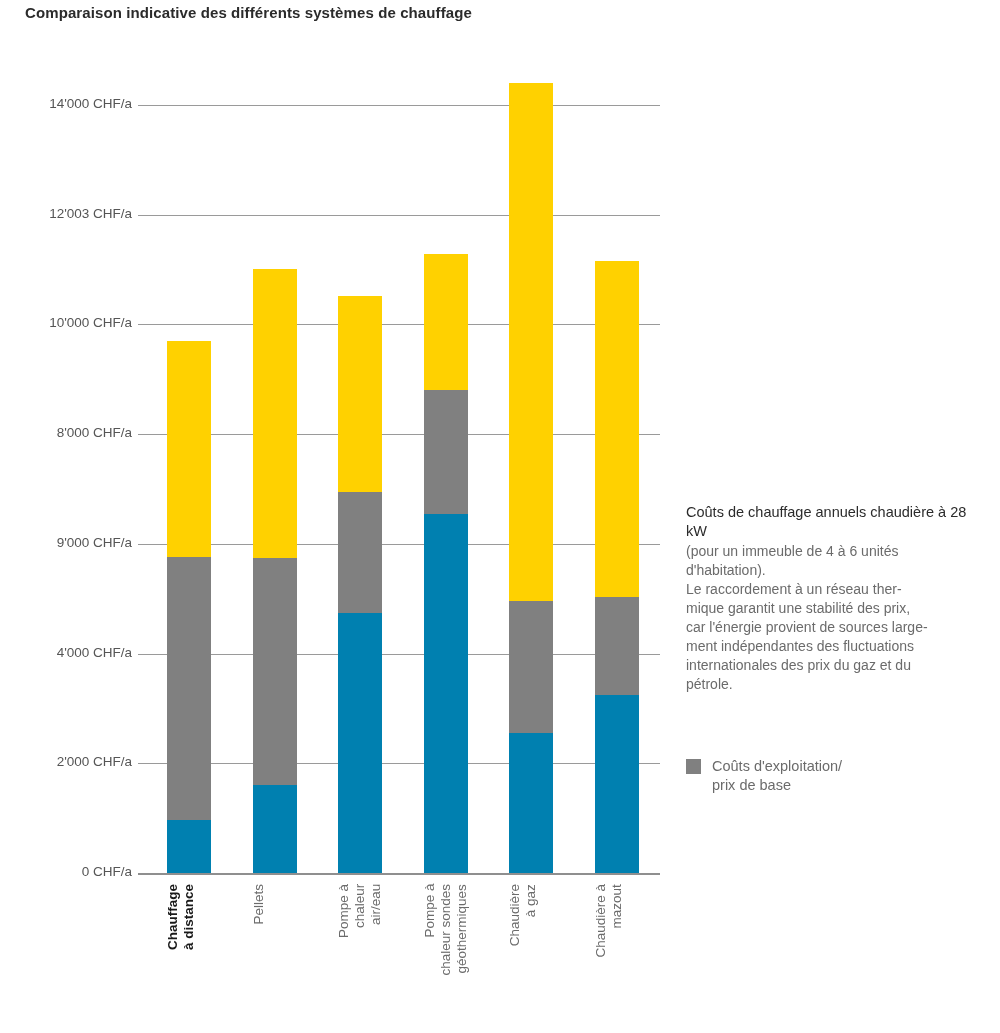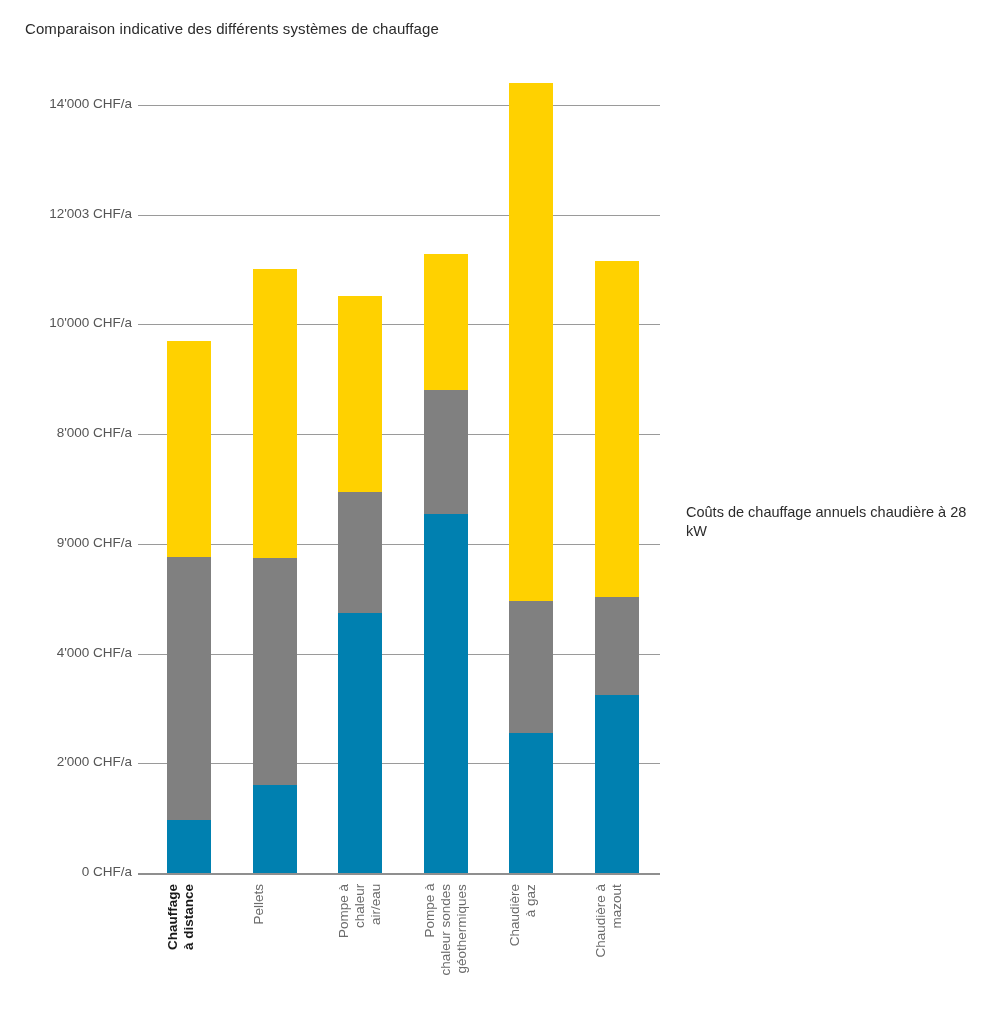--- a/index.html
+++ b/index.html
@@ -2,22 +2,22 @@
 <html><head>
 <meta charset="utf-8">
 <style>
   html,body{margin:0;padding:0;}
   body{
     width:1000px;height:1033px;background:#ffffff;
     font-family:"Liberation Sans", sans-serif;
     color:#3c3c3c;position:relative;overflow:hidden;
   }
   #chart-title{
-    position:absolute;left:25px;top:20px;
-    font-size:15px;font-weight:normal;color:#2b2b2b;letter-spacing:0.1px;text-align:center;
+    position:absolute;left:25px;top:4px;
+    font-size:15px;font-weight:bold;color:#2b2b2b;letter-spacing:0.1px;text-align:center;
   }
 
   
   #plot{position:absolute;left:0;top:0;width:680px;height:1033px;}
   .gridline{position:absolute;left:138px;width:522px;height:1px;background:#9a9a9a;}
   .axis-label{
     position:absolute;right:0;width:120px;text-align:right;
     font-size:13.5px;color:#555;white-space:nowrap;
   }
   .axis-label-wrap{position:absolute;left:0;width:132px;}
@@ -142,16 +142,29 @@
       <div class="cat-label" style="left: 507px;">Chaudière
 à gaz</div>
       <div class="cat-label" style="left: 592.5px;">Chaudière à
 mazout</div>
     </div>
 </div>
 
 <div id="side">
   <div id="side-heading">Coûts de chauffage annuels
 chaudière à 28 kW</div>
+  <div id="side-body">(pour un immeuble de 4 à 6 unités
+d'habitation).
+Le raccordement à un réseau ther-
+mique garantit une stabilité des prix,
+car l'énergie provient de sources large-
+ment indépendantes des fluctuations
+internationales des prix du gaz et du
+pétrole.</div>
 </div>
 
 <div id="legend">
+    <div class="legend-row">
+      <div class="legend-swatch" style="background: rgb(128, 128, 128);"></div>
+      <div class="legend-text">Coûts d'exploitation/
+prix de base</div>
+    </div>
   </div>
 
 </body></html>

